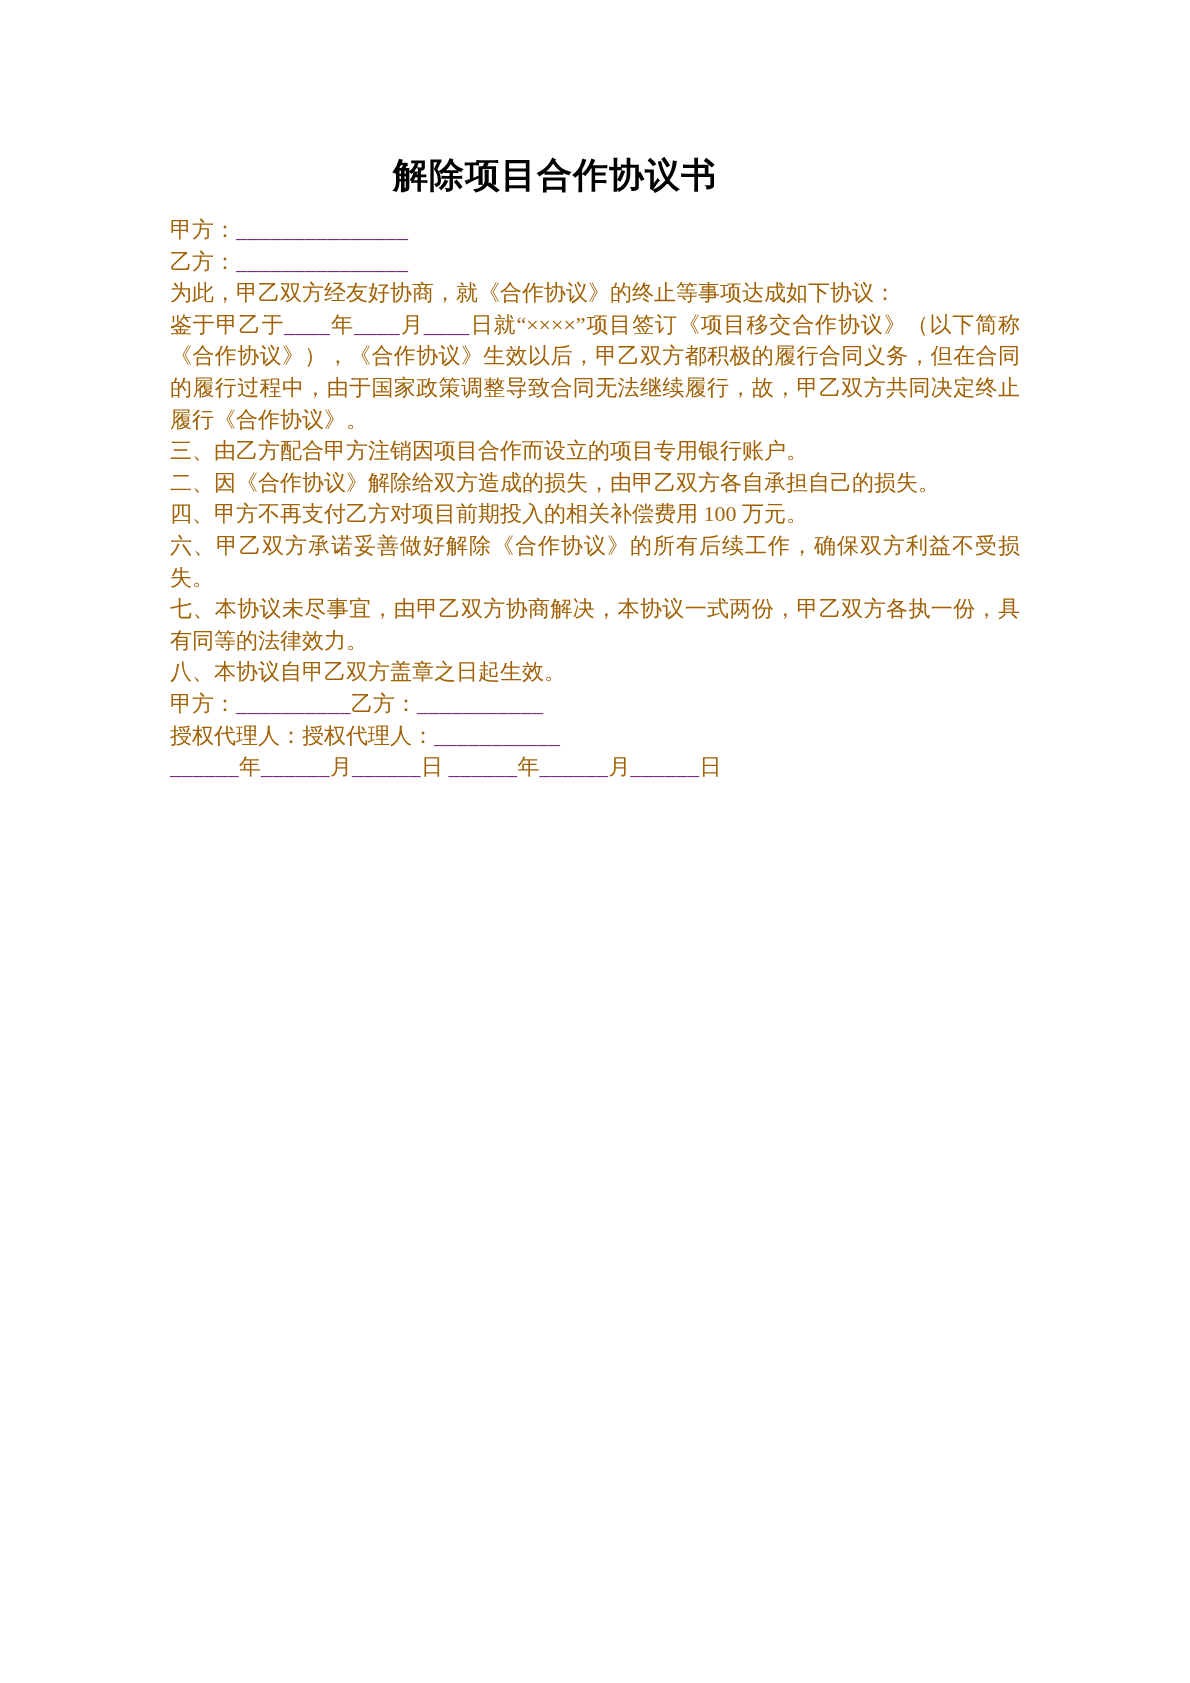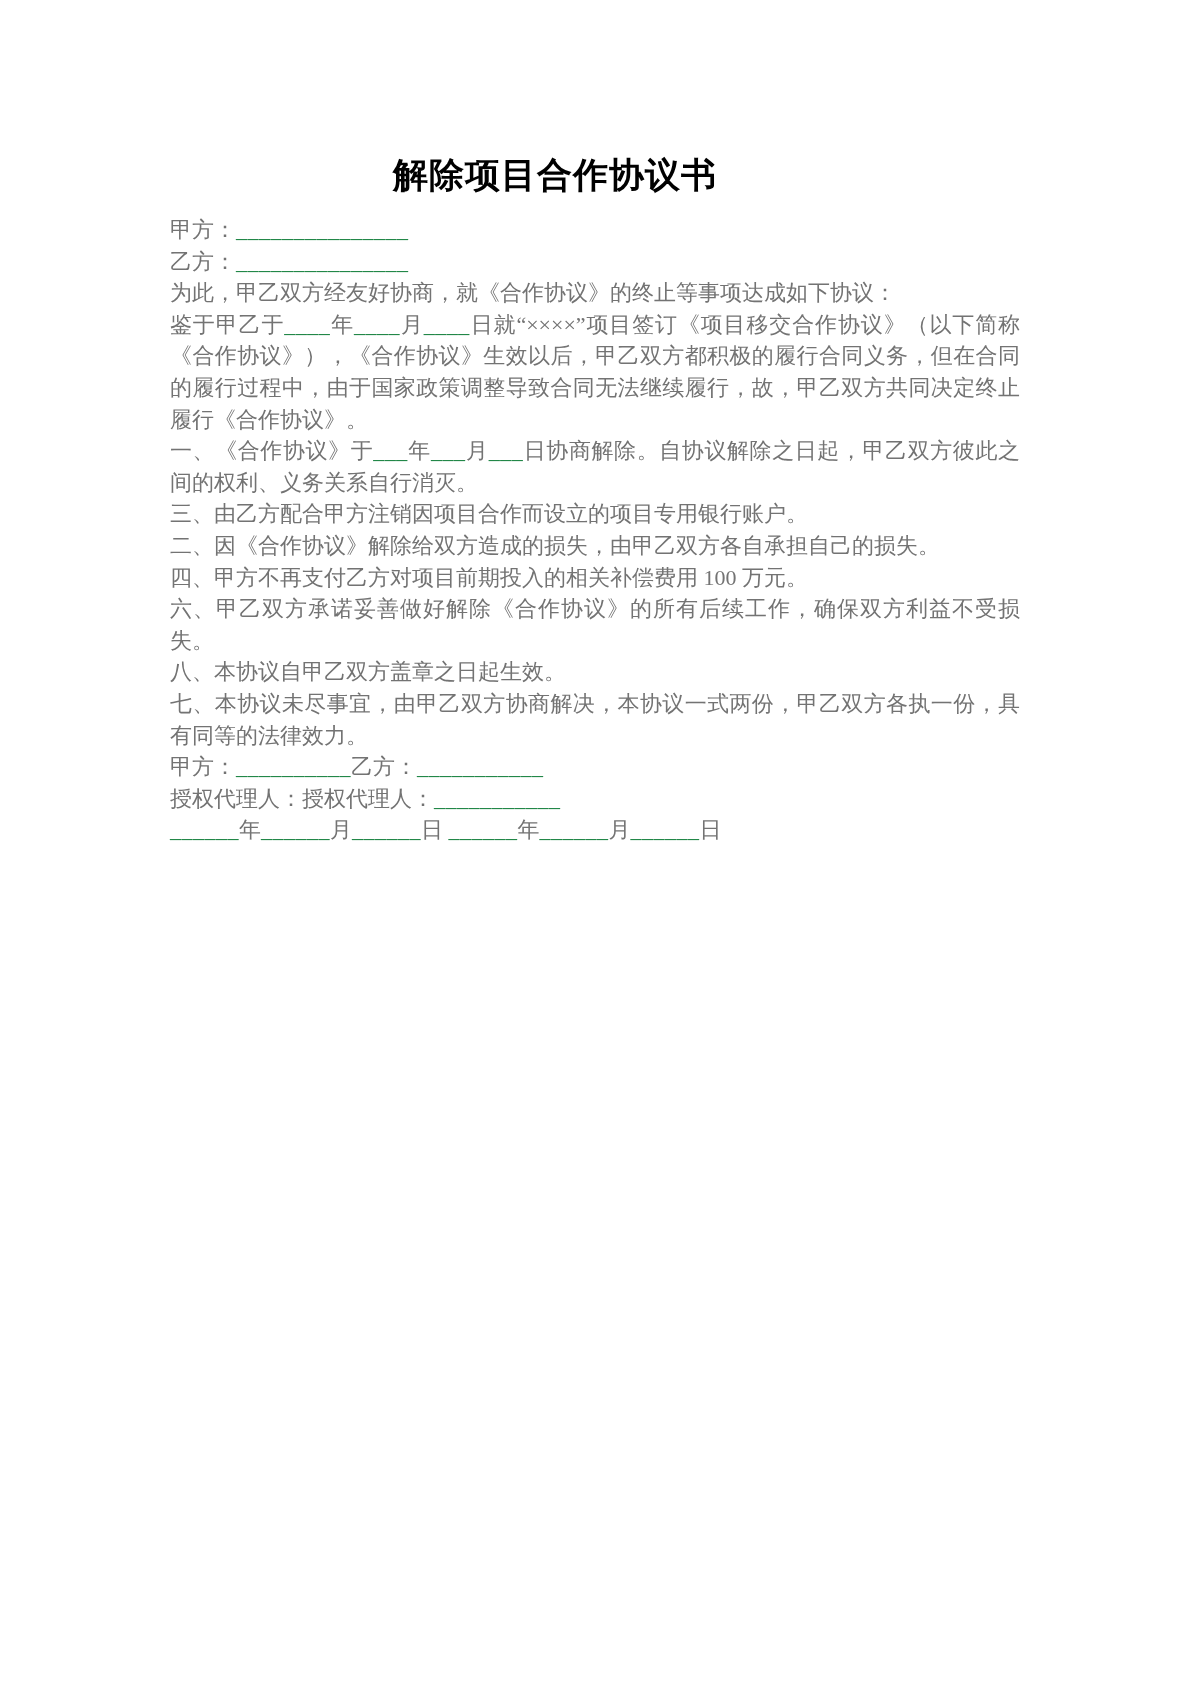--- a/index.html
+++ b/index.html
@@ -30,40 +30,39 @@
     white-space: nowrap;
   }
   .doc-body { }
   .para {
     font-size: 22px;
     line-height: 31.6px;
     text-align: justify;
     white-space: pre-wrap;
     word-break: break-all;
   }
-  .para .txt { color: #737373; font-family: Liberation Serif, serif; }
+  .para .txt { color: #a16207; font-family: Liberation Serif, serif; }
   .para .fill {
-    color: #15803d;           
+    color: #701a75;           
     letter-spacing: 0.5px;
   }
 </style>
 </head>
 <body>
 
 <div class="page">
   <h1 class="doc-title">解除项目合作协议书</h1>
   <div class="doc-body">
       <p class="para"><span class="txt">甲方：</span><span class="fill">_______________</span></p>
       <p class="para"><span class="txt">乙方：</span><span class="fill">_______________</span></p>
       <p class="para"><span class="txt">为此，甲乙双方经友好协商，就《合作协议》的终止等事项达成如下协议：</span></p>
       <p class="para"><span class="txt">鉴于甲乙于</span><span class="fill">____</span><span class="txt">年</span><span class="fill">____</span><span class="txt">月</span><span class="fill">____</span><span class="txt">日就“××××”项目签订《项目移交合作协议》（以下简称《合作协议》），《合作协议》生效以后，甲乙双方都积极的履行合同义务，但在合同的履行过程中，由于国家政策调整导致合同无法继续履行，故，甲乙双方共同决定终止履行《合作协议》。</span></p>
-      <p class="para"><span class="txt">一、《合作协议》于</span><span class="fill">___</span><span class="txt">年</span><span class="fill">___</span><span class="txt">月</span><span class="fill">___</span><span class="txt">日协商解除。自协议解除之日起，甲乙双方彼此之间的权利、义务关系自行消灭。</span></p>
       <p class="para"><span class="txt">三、由乙方配合甲方注销因项目合作而设立的项目专用银行账户。</span></p>
       <p class="para"><span class="txt">二、因《合作协议》解除给双方造成的损失，由甲乙双方各自承担自己的损失。</span></p>
       <p class="para"><span class="txt">四、甲方不再支付乙方对项目前期投入的相关补偿费用 100 万元。</span></p>
       <p class="para"><span class="txt">六、甲乙双方承诺妥善做好解除《合作协议》的所有后续工作，确保双方利益不受损失。</span></p>
+      <p class="para"><span class="txt">七、本协议未尽事宜，由甲乙双方协商解决，本协议一式两份，甲乙双方各执一份，具有同等的法律效力。</span></p>
       <p class="para"><span class="txt">八、本协议自甲乙双方盖章之日起生效。</span></p>
-      <p class="para"><span class="txt">七、本协议未尽事宜，由甲乙双方协商解决，本协议一式两份，甲乙双方各执一份，具有同等的法律效力。</span></p>
       <p class="para"><span class="txt">甲方：</span><span class="fill">__________</span><span class="txt">乙方：</span><span class="fill">___________</span></p>
       <p class="para"><span class="txt">授权代理人：授权代理人：</span><span class="fill">___________</span></p>
       <p class="para"><span class="fill">______</span><span class="txt">年</span><span class="fill">______</span><span class="txt">月</span><span class="fill">______</span><span class="txt">日 </span><span class="fill">______</span><span class="txt">年</span><span class="fill">______</span><span class="txt">月</span><span class="fill">______</span><span class="txt">日</span></p>
     </div>
 </div>
 
 </body></html>

